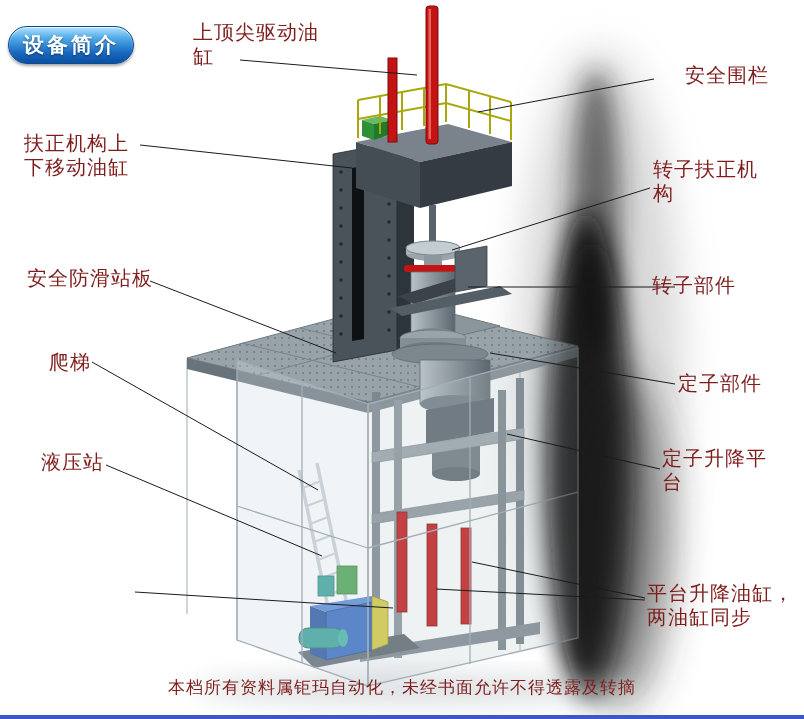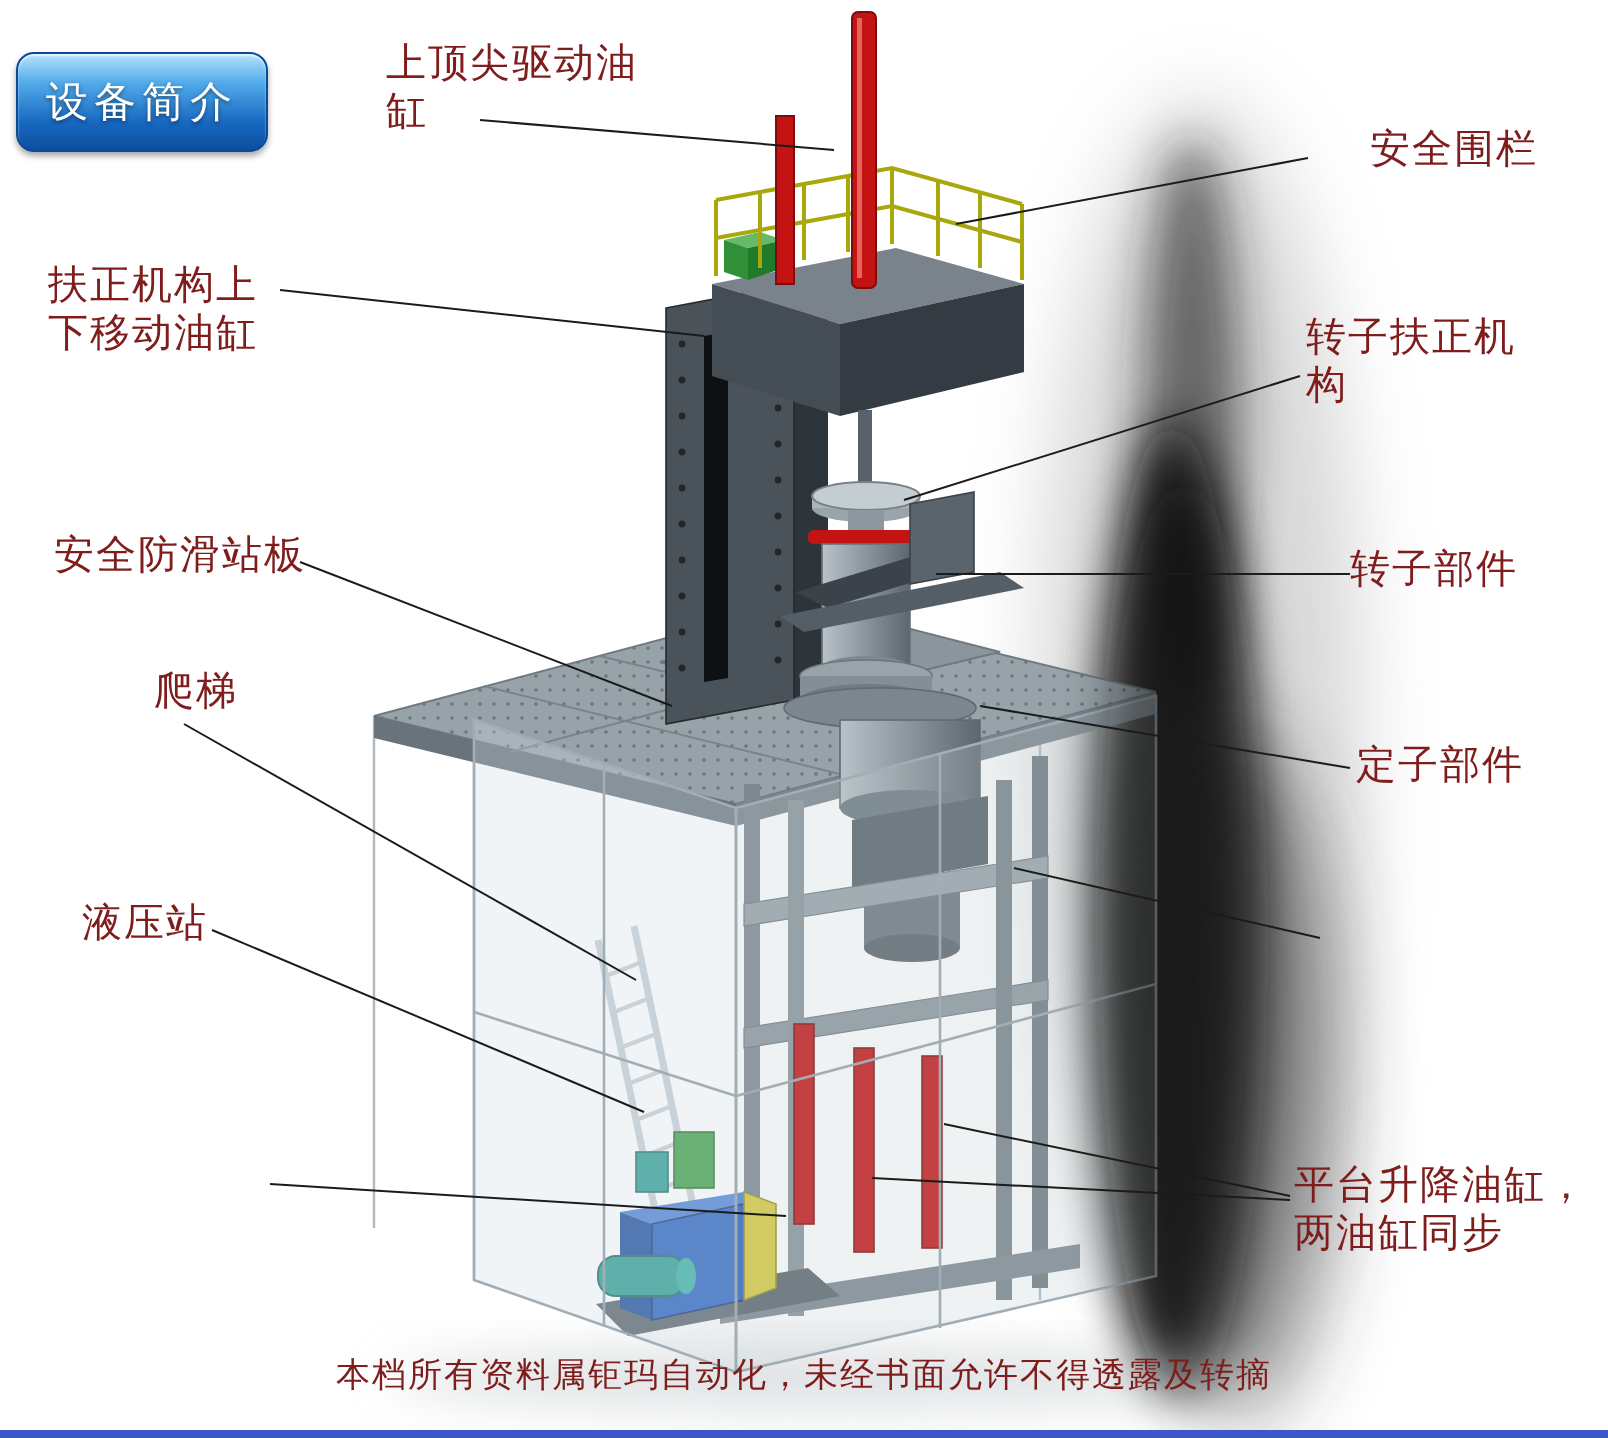--- a/index.html
+++ b/index.html
@@ -6,40 +6,40 @@
   html,body { width:804px; height:719px; }
   body {
     position:relative; background:#ffffff; overflow:hidden;
     font-family:"Liberation Serif","DejaVu Serif",serif;
   }
   .canvas { position:absolute; inset:0; width:804px; height:719px; background:#fff; overflow:hidden; }
   .scene, .leaders { position:absolute; left:0; top:0; width:804px; height:719px; }
   .leaders { pointer-events:none; }
 
   .badge {
-    position:absolute; left:8px; top:26px; width:126px; height:50px;
+    position:absolute; left:8px; top:26px; width:126px; height:38px;
     display:flex; align-items:center; justify-content:center;
-    font-size:21px; font-weight:normal; color:#fff; letter-spacing:3px;
-    border-radius:9px; border:1px solid #0a4a96;
+    font-size:21px; font-weight:bold; color:#fff; letter-spacing:3px;
+    border-radius:19px; border:1px solid #0a4a96;
     background:linear-gradient(180deg,#b4e2fb 0%,#52abe9 30%,var(--accent-blue,#1767c0) 72%,#0c4f9e 100%);
     box-shadow:0 2px 3px rgba(0,0,0,.35), inset 0 1px 1px rgba(255,255,255,.7);
     text-shadow:0 1px 2px rgba(0,0,0,.45);
   }
 
   .callout {
     position:absolute; font-size:20px; line-height:1.22; color:#7f1d1d;
     letter-spacing:1px; word-break:break-all;
   }
   .c-toptip      { left:193px; top:20px;  width:140px; }
   .c-fence       { left:657px; top:63px;  width:120px;margin-left:28px; }
   .c-updown      { left:24px;  top:111px; width:114px;margin-top:20px; }
   .c-rotorcenter { left:653px; top:157px; width:114px; }
   .c-antislip    { left:27px;  top:266px; width:140px; }
-  .c-rotorpart   { left:675px; top:273px; width:100px; }
-  .c-ladder      { left:49px;  top:334px; width:60px;margin-left:28px;  }
+  .c-rotorpart   { left:652px; top:273px; width:100px; }
+  .c-ladder      { left:49px;  top:350px; width:60px;  }
   .c-statorpart  { left:678px; top:371px; width:100px; }
   .c-hydraulic   { left:41px;  top:450px; width:80px;  }
   .c-statorlift  { left:662px; top:446px; width:114px; }
   .c-rotorjack   { left:27px;  top:556px; width:114px; }
   .c-platformcyl { left:647px; top:581px; width:152px; }
 
   .footer {
     position:absolute; left:0; top:676px; width:100%; text-align:center;
     font-size:17px; color:#7f1d1d; letter-spacing:1px;
   }
@@ -258,17 +258,18 @@
 
   <div class="callout c-toptip">上顶尖驱动油缸</div>
   <div class="callout c-fence">安全围栏</div>
   <div class="callout c-updown">扶正机构上下移动油缸</div>
   <div class="callout c-rotorcenter">转子扶正机构</div>
   <div class="callout c-antislip">安全防滑站板</div>
   <div class="callout c-rotorpart">转子部件</div>
   <div class="callout c-ladder">爬梯</div>
   <div class="callout c-statorpart">定子部件</div>
   <div class="callout c-hydraulic">液压站</div>
+  <div class="callout c-statorlift">定子升降平台</div>
   <div class="callout c-platformcyl">平台升降油缸，两油缸同步</div>
 
   <div class="footer">本档所有资料属钜玛自动化，未经书面允许不得透露及转摘</div>
   <div class="bottom-bar"></div>
 </div>
 
 </body></html>

